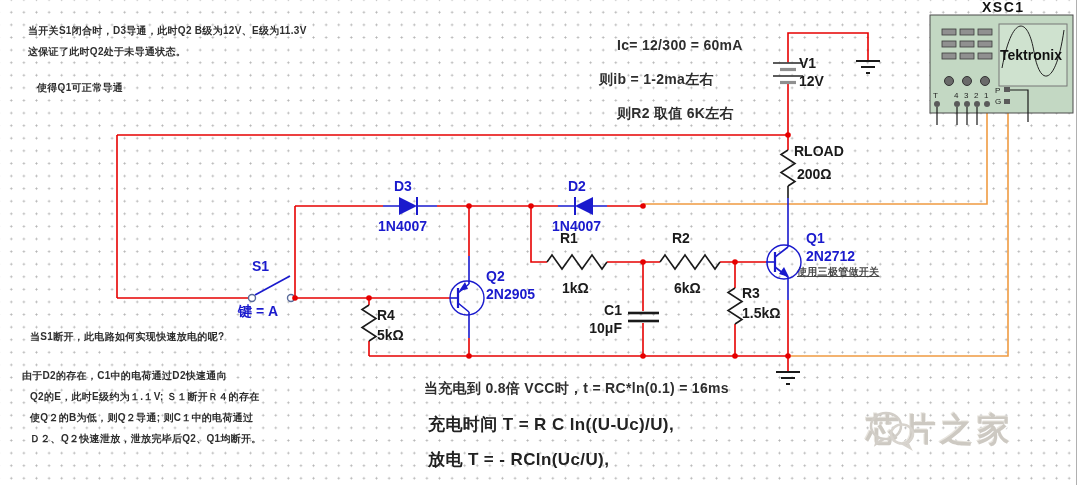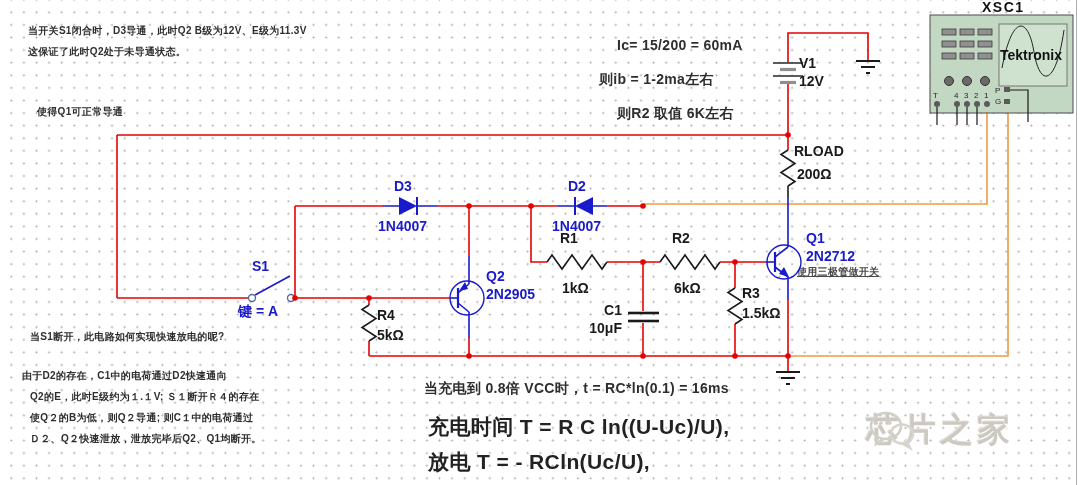--- a/index.html
+++ b/index.html
@@ -4,43 +4,43 @@
 <style>
   html,body{margin:0;padding:0;background:#fff;}
   #canvas{
     position:relative;width:1080px;height:485px;overflow:hidden;background:#fff;
     background-image:radial-gradient(circle,#b3b3b3 0.9px,transparent 1.1px);
     background-size:12.6px 12.6px;background-position:5px 6px;
     font-family:"Liberation Sans","DejaVu Sans",sans-serif;
   }
   .note{position:absolute;color:#2e2e2e;font-size:10px;font-weight:600;white-space:nowrap;letter-spacing:0.3px;}
   .small{font-size:14px;}
-  .formula{font-size:21px;font-weight:700;color:#222;letter-spacing:0.4px;}
+  .formula{font-size:17px;font-weight:700;color:#222;letter-spacing:0.4px;}
   .gray{color:#4a4a4a;text-decoration:underline;}
   svg{position:absolute;left:0;top:0;}
   svg text{font-family:"Liberation Sans","DejaVu Sans",sans-serif;font-weight:700;font-size:14px;}
   .lbl-blue{fill:#1a1acd;}
   .lbl-black{fill:#1a1a1a;}
   .pinlbl{font-size:8px;font-weight:400;fill:#222;}
   #watermark{
     position:absolute;left:866px;top:408px;display:flex;align-items:flex-start;gap:8px;
     color:#cdc9c2;text-shadow:1px 1px 0 #ffffff, -1px -1px 0 #e8e5df;
     font-size:33px;font-weight:700;letter-spacing:4px;
   }
   #rightedge{position:absolute;left:1076px;top:0;width:1px;height:485px;background:#b0b0b0;}
 </style>
 </head>
 <body>
 
 <div id="canvas">
 
   <div class="note" style="left:28px;top:24px">当开关S1闭合时，D3导通，此时Q2 B级为12V、E级为11.3V</div>
   <div class="note" style="left:28px;top:45px">这保证了此时Q2处于未导通状态。</div>
-  <div class="note" style="left:37px;top:105px">使得Q1可正常导通</div>
-  <div class="note small" style="left:617px;top:37px">Ic= 15/200 = 60mA</div>
+  <div class="note" style="left:37px;top:81px">使得Q1可正常导通</div>
+  <div class="note small" style="left:617px;top:37px">Ic= 12/300 = 60mA</div>
   <div class="note small" style="left:599px;top:71px">则ib = 1-2ma左右</div>
   <div class="note small" style="left:617px;top:105px">则R2 取值 6K左右</div>
   <div class="note gray" style="left:797px;top:265px">使用三极管做开关</div>
   <div class="note" style="left:30px;top:330px">当S1断开，此电路如何实现快速放电的呢?</div>
   <div class="note" style="left:22px;top:369px">由于D2的存在，C1中的电荷通过D2快速通向</div>
   <div class="note" style="left:30px;top:390px">Q2的E，此时E级约为１.１V; Ｓ１断开Ｒ４的存在</div>
   <div class="note" style="left:30px;top:411px">使Q２的B为低，则Q２导通; 则C１中的电荷通过</div>
   <div class="note" style="left:30px;top:432px">Ｄ２、Q２快速泄放，泄放完毕后Q2、Q1均断开。</div>
   <div class="note small" style="left:424px;top:380px">当充电到 0.8倍 VCC时，t = RC*ln(0.1) = 16ms</div>
   <div class="note formula" style="left:428px;top:413px">充电时间 T = R C ln((U-Uc)/U),</div>

